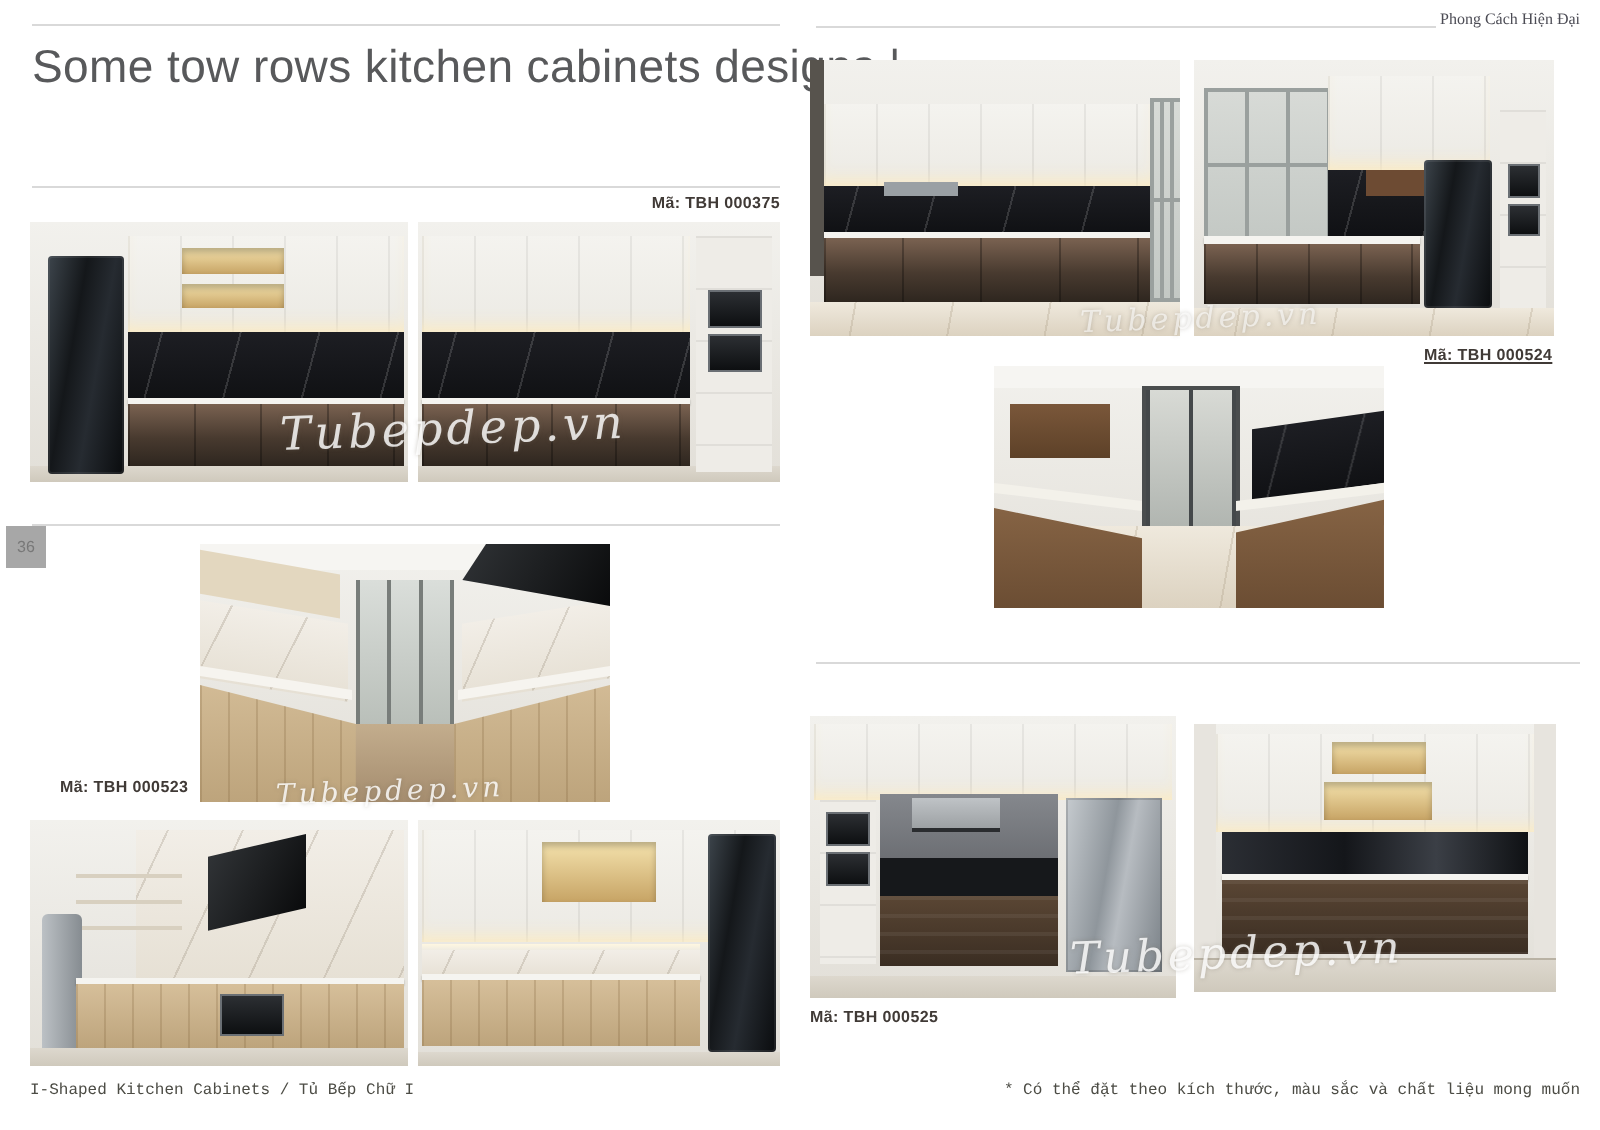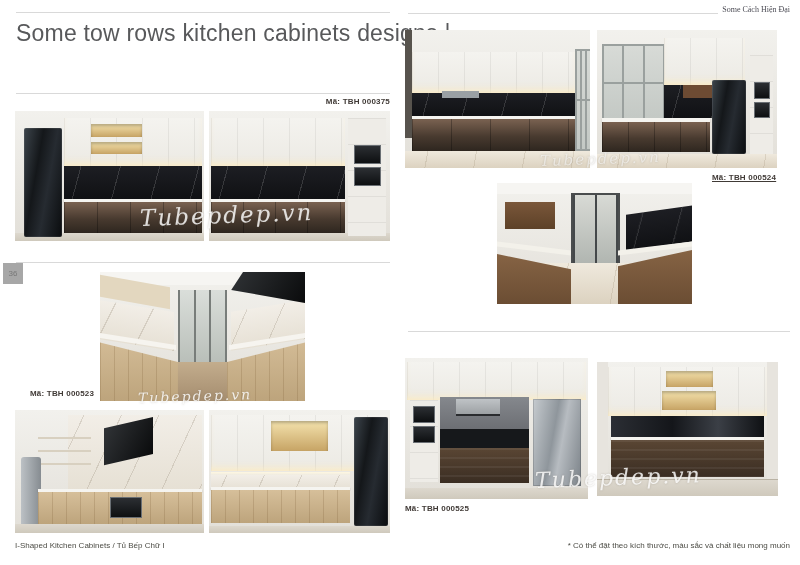--- a/index.html
+++ b/index.html
@@ -12,21 +12,21 @@
   .title    { position:absolute; left:16px; top:20px; font-size:23px; color:#58595b; letter-spacing:.2px; }
   .subtitle { position:absolute; left:16px; top:52px; font-size:16.5px; color:#58595b; }
   .styletag { position:absolute; right:10px; top:5px; font-family:"Liberation Serif",serif;
               font-size:8px; color:#4c4c55; }
 
   .code { position:absolute; font-size:8px; font-weight:bold; color:#403a36; letter-spacing:.2px; }
 
   .tab { position:absolute; width:20px; height:21px; background:#a7a7a7; color:#787878;
          font-size:8px; display:flex; align-items:center; justify-content:center; }
 
-  .footer { position:absolute; font-family:Liberation Sans, sans-serif; font-size:8px; color:#4c4c45;text-align:center; }
+  .footer { position:absolute; font-family:Liberation Mono, monospace; font-size:8px; color:#4c4c45;text-align:center; }
 
   .wm { position:absolute; font-family:"DejaVu Serif",serif; font-style:italic;
         color:rgba(255,255,255,.82); letter-spacing:2px; white-space:nowrap;
         transform:rotate(-2deg); text-shadow:0 0 2px rgba(110,100,85,.35); pointer-events:none; z-index:5; }
 
   .photo { position:absolute; overflow:hidden; background:#eae8e3; }
   .photo > div { position:absolute; }
 
   .wall    { inset:0; background:linear-gradient(#f2f1ed,#e2dfd8); }
   .ceil    { background:#f6f5f2; }
@@ -66,21 +66,21 @@
   .hoodblk { background:linear-gradient(120deg,#303336,#0a0b0c); }
   .lightstrip { background:linear-gradient(#fff7e0,rgba(255,247,224,0)); }
 </style>
 </head>
 <body>
 
 <div id="spread">
 
   <div class="rule" style="left:16px; top:12px; width:374px;"></div>
   <div class="rule" style="left:408px; top:13px; width:310px;"></div>
-  <div class="styletag">Some Cách Hiện Đại</div>
+  <div class="styletag">Phong Cách Hiện Đại</div>
 
   <h1 class="title" style="font-weight:normal;">Some tow rows kitchen cabinets designs |</h1>
   <div class="rule" style="left:16px; top:93px; width:374px;"></div>
 
   <div class="code" style="right:410px; top:97px;">Mã: TBH 000375</div>
 
   <div class="photo" style="left:15px; top:111px; width:189px; height:130px;">
     <div class="wall"></div>
     <div class="uppers" style="left:26%; right:1%; top:5%; height:37%;"></div>
     <div class="niche" style="left:40%; top:10%; width:27%; height:10%;"></div>

